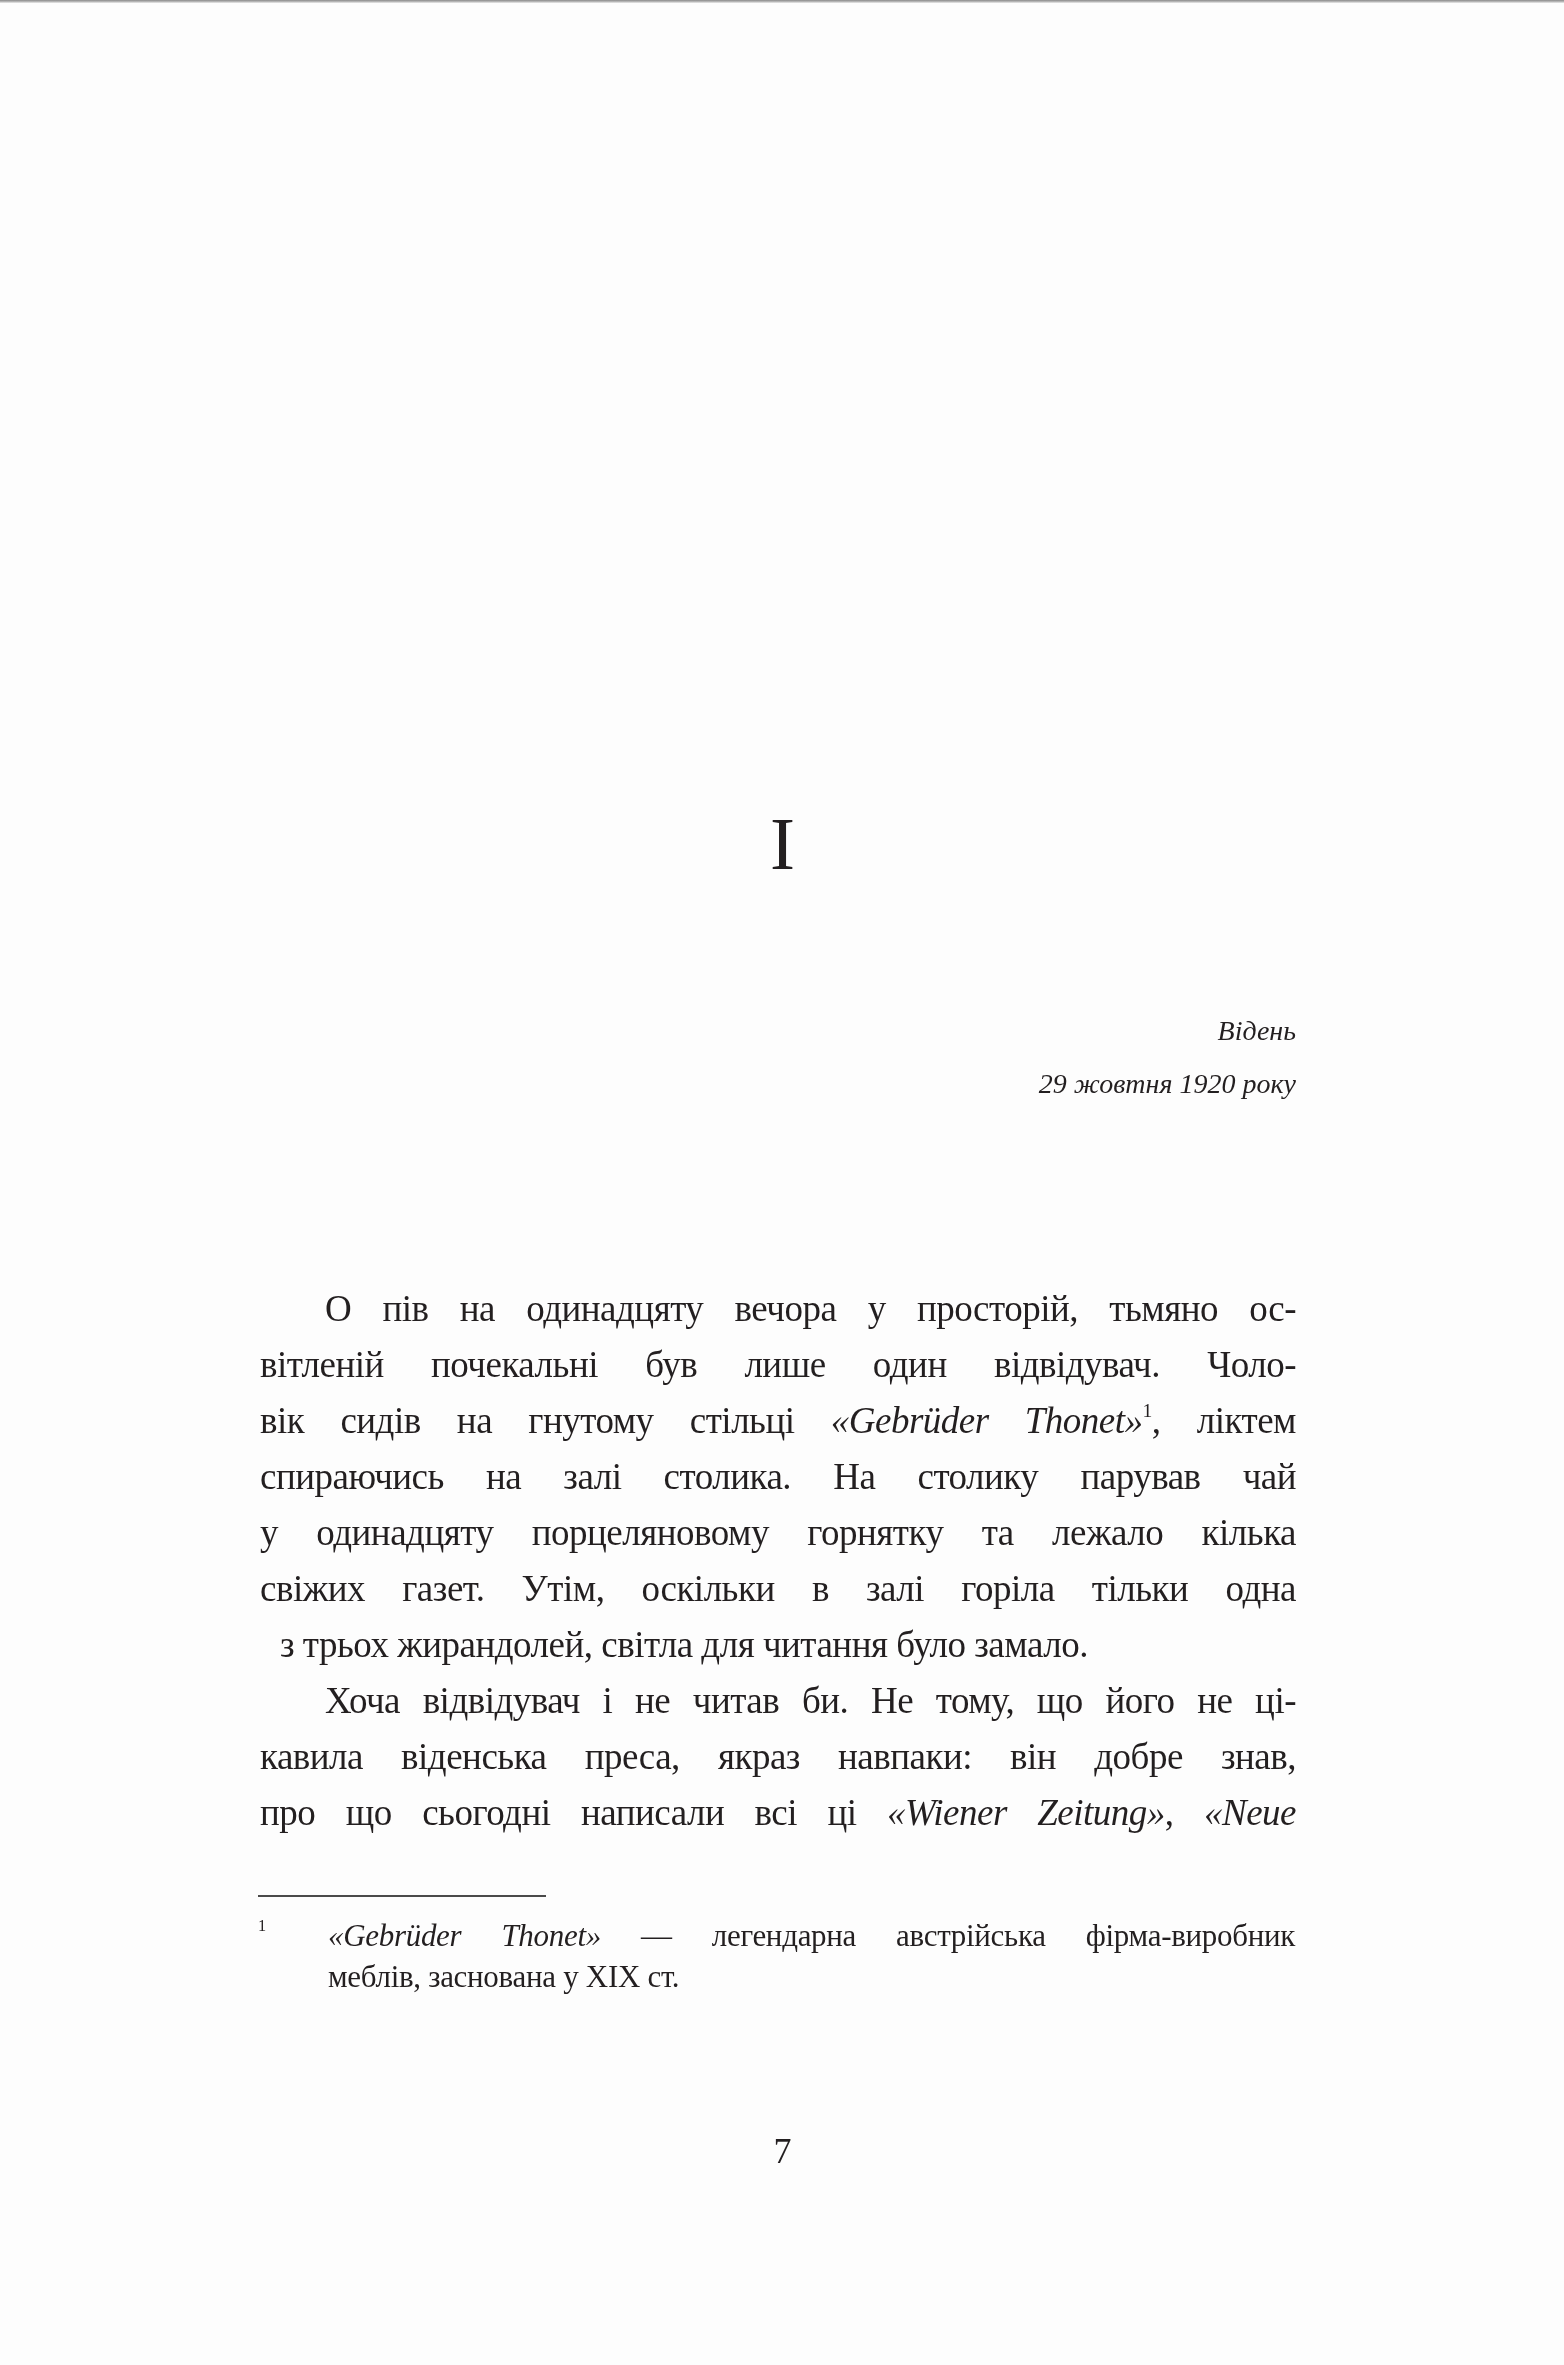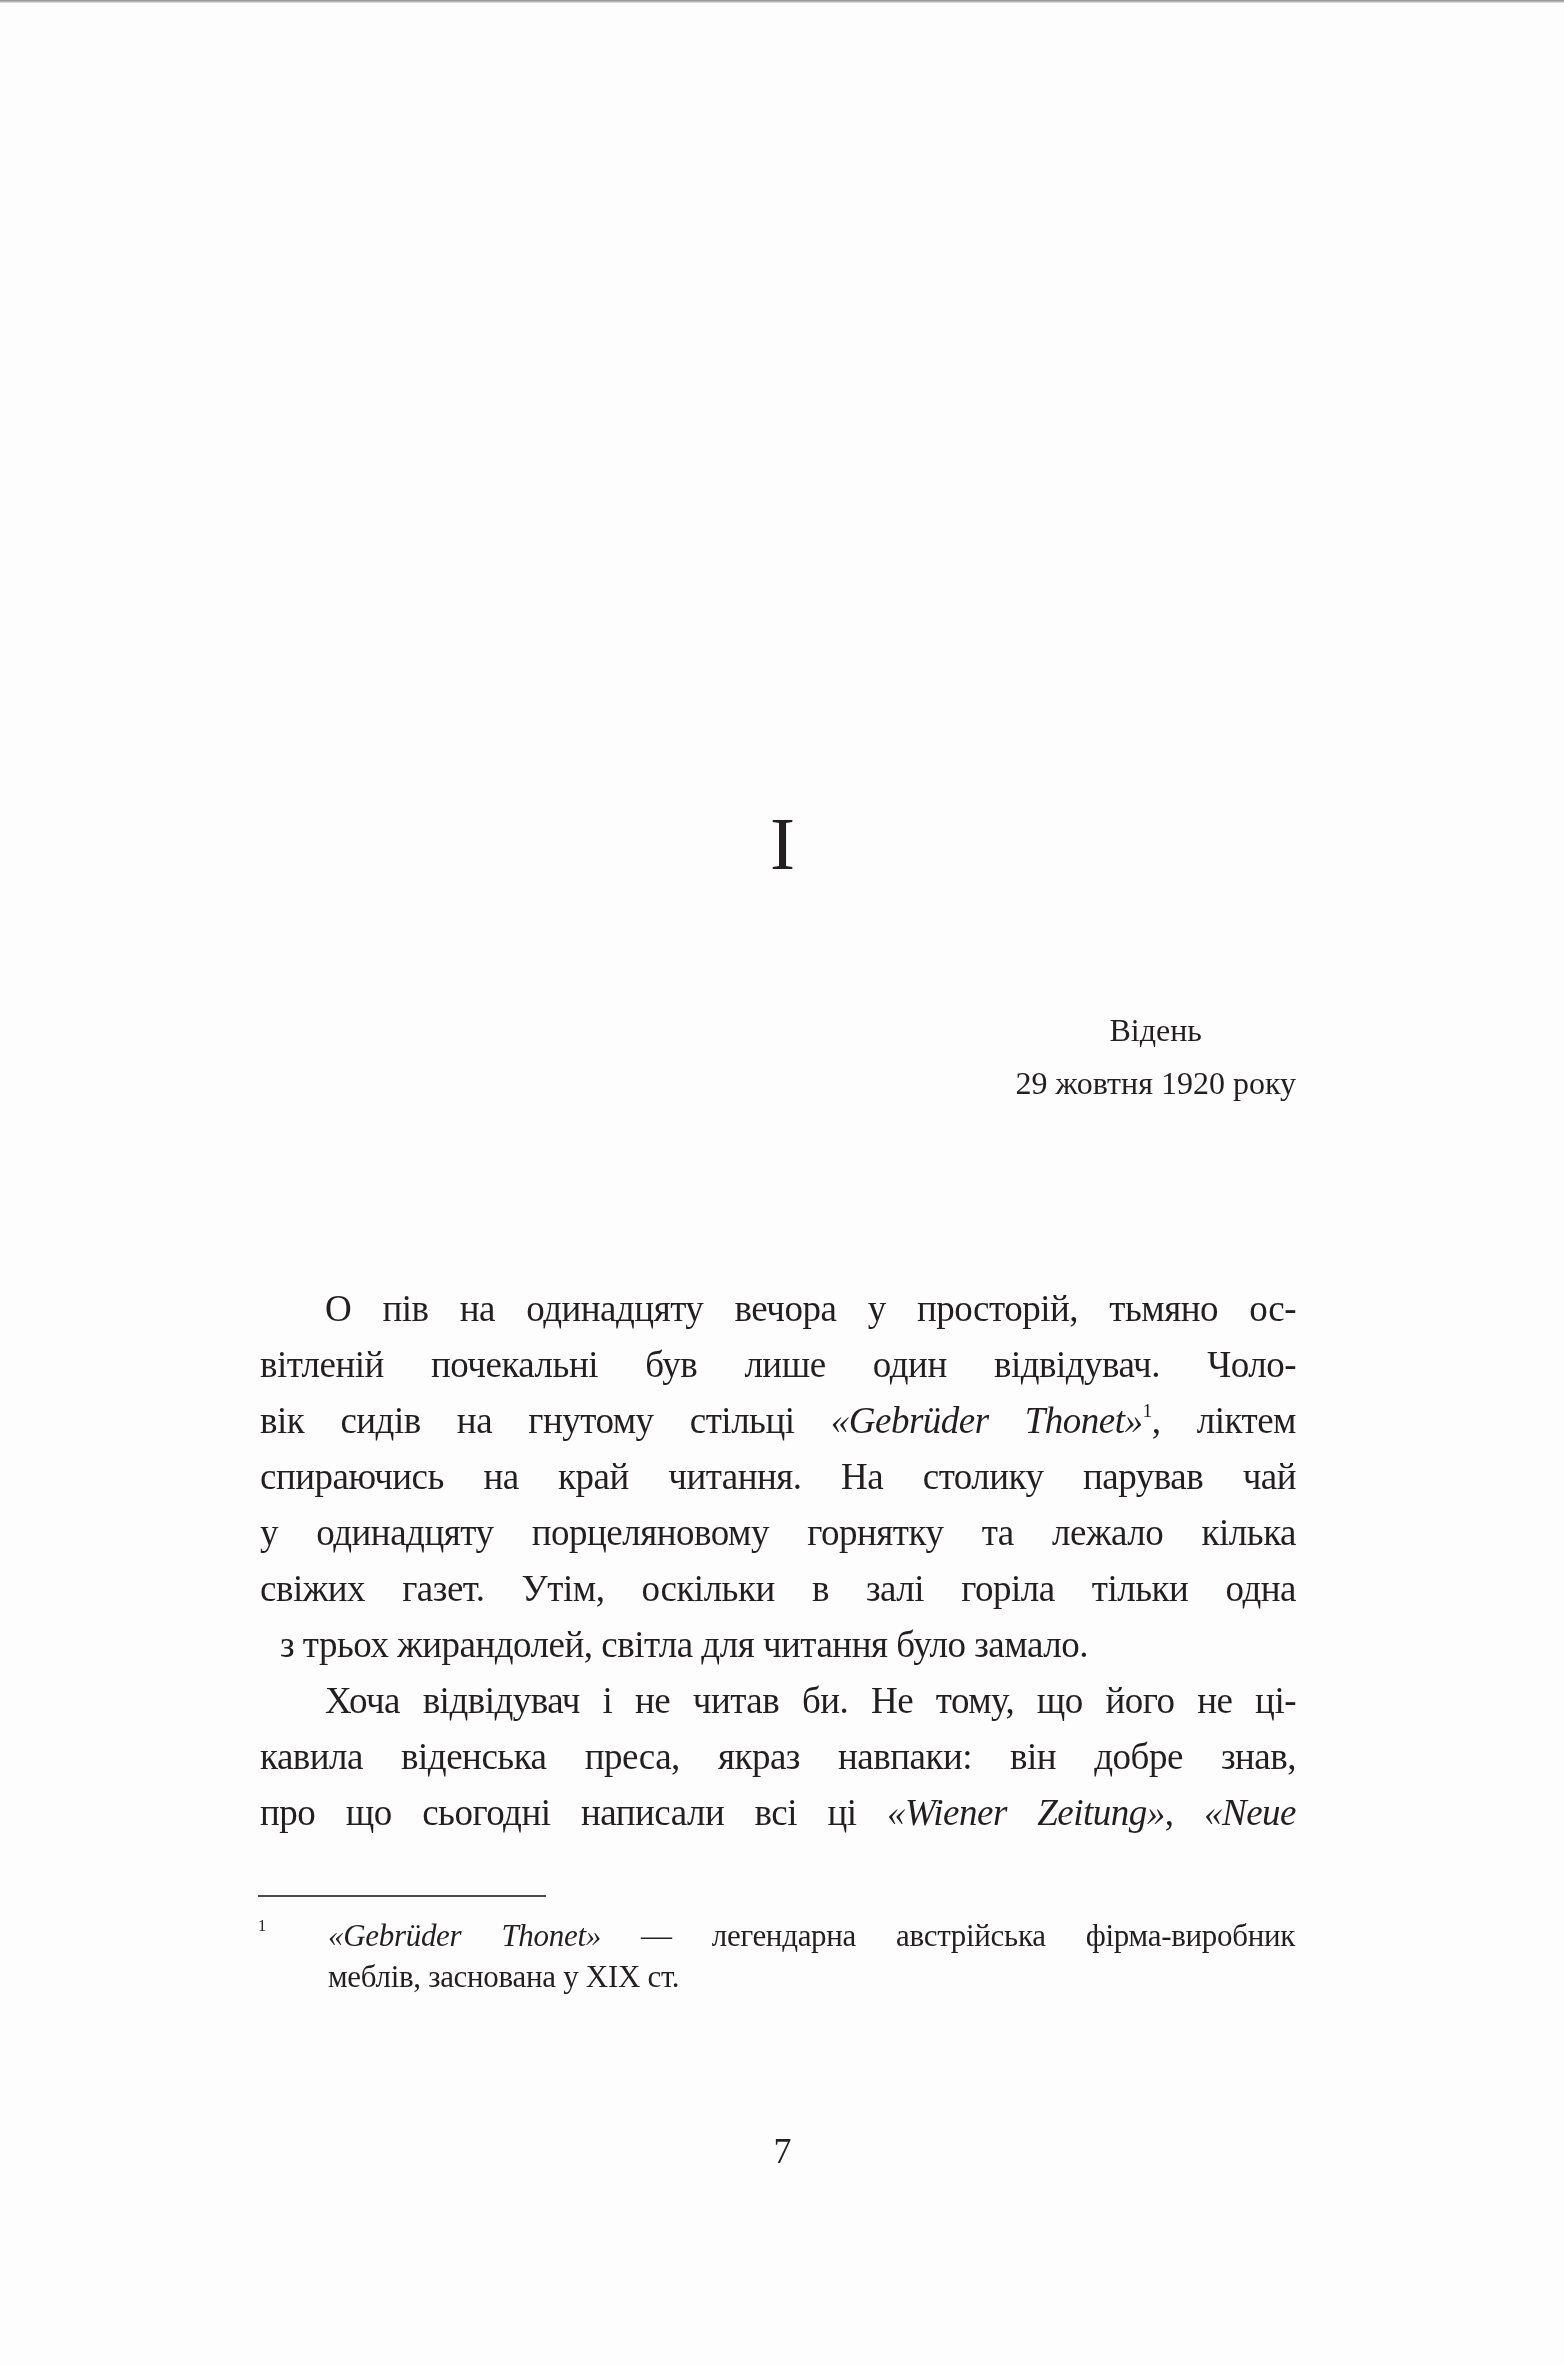--- a/index.html
+++ b/index.html
@@ -10,22 +10,22 @@
   .top-edge {
     position: absolute; left: 0; top: 0; width: 1565px; height: 3.3px;
     background: linear-gradient(#8a8a8a, #bdbdbd 60%, #eeeeee);
   }
   .page { position: absolute; left: 0; top: 0; width: 1565px; height: 2366px; }
   .chapter-num {
     position: absolute; left: 0; width: 1565px; top: 803px; text-align: center;
     font-size: 75px; line-height: 81px; font-weight: normal; margin: 0;
   }
   .dateline {
-    position: absolute; right: 269px; top: 1004px; text-align: center;
-    font-size: 32px; line-height: 53px;
+    position: absolute; right: 269px; top: 1004px; text-align: right;
+    font-style: italic; font-size: 28px; line-height: 53px;
   }
   .dateline div { white-space: nowrap; }
   .body-text {
     position: absolute; left: 260px; width: 1036px; top: 1281px;
     font-size: 37px; line-height: 56px; text-align: justify; letter-spacing: -0.5px;
   }
   .body-text .line { display: block; height: 56px; white-space: nowrap; text-align-last: justify; text-align: justify; }
   .body-text .line.last { text-align-last: left; margin-left: 20px; }
   .body-text .line.indent { padding-left: 65px; font-family: Liberation Serif, serif; }
   .body-text i { font-style: italic; }
@@ -57,21 +57,21 @@
   <div class="dateline">
     <div>Відень</div>
     <div>29 жовтня 1920 року</div>
   </div>
 
   <div class="body-text">
 
     <span class="line indent">О пів на одинадцяту вечора у просторій, тьмяно ос-</span>
     <span class="line">вітленій почекальні був лише один відвідувач. Чоло-</span>
     <span class="line"><span>вік сидів на гнутому стільці </span><i>«Gebrüder Thonet»</i><sup>1</sup><span>, ліктем</span></span>
-    <span class="line">спираючись на край читання. На столику парував чай</span>
+    <span class="line">спираючись на залі столика. На столику парував чай</span>
     <span class="line">у одинадцяту порцеляновому горнятку та лежало кілька</span>
     <span class="line">свіжих газет. Утім, оскільки в залі горіла тільки одна</span>
     <span class="line last">з трьох жирандолей, світла для читання було замало.</span>
 
     <span class="line indent">Хоча відвідувач і не читав би. Не тому, що його не ці-</span>
     <span class="line">кавила віденська преса, якраз навпаки: він добре знав,</span>
     <span class="line"><span>про що сьогодні написали всі ці </span><i>«Wiener Zeitung»</i><span>, </span><i>«Neue</i></span>
   </div>
 
   <div class="fn-rule"></div>

